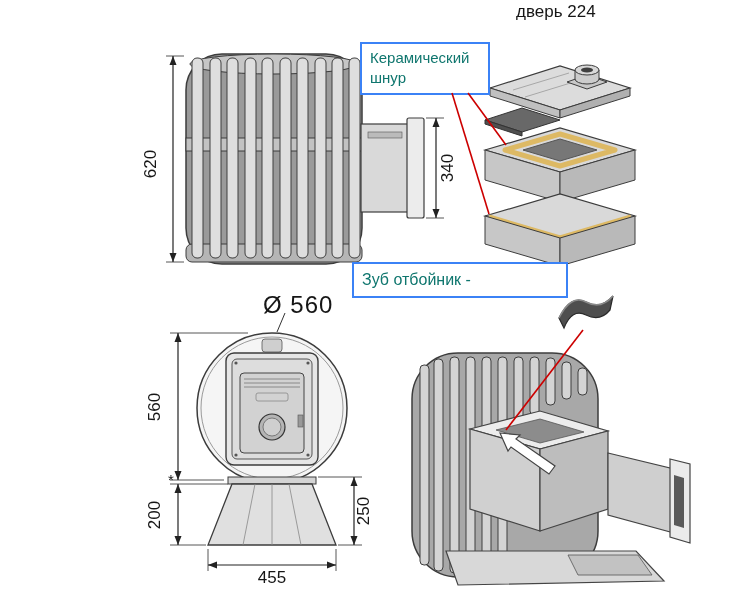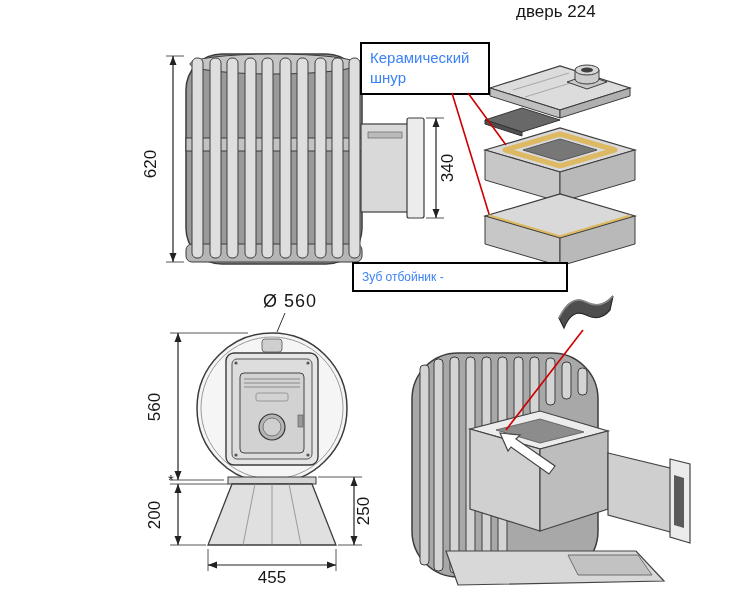--- a/index.html
+++ b/index.html
@@ -1,24 +1,24 @@
 <!DOCTYPE html>
 <html><head>
 <meta charset="utf-8">
 <style>
   html,body{margin:0;padding:0;background:#fff;}
   .canvas{position:relative;width:750px;height:597px;background:#ffffff;overflow:hidden;
           font-family:"Liberation Sans",sans-serif;color:#111;}
   .abs{position:absolute;}
   svg{display:block;}
   .door-note{position:absolute;left:516px;top:2px;font-size:17px;color:#161616;}
-  .dia-label{position:absolute;left:263px;top:291px;font-size:18px;color:#161616;letter-spacing:1px;}
-  .callout{position:absolute;border:2px solid #000000;background:#ffffff;color:#3b82f6;}
+  .dia-label{position:absolute;left:263px;top:291px;font-size:24px;color:#161616;letter-spacing:1px;}
+  .callout{position:absolute;border:2px solid #3b82f6;background:#ffffff;color:#0f766e;}
   .ceramic-callout{left:360px;top:42px;width:110px;padding:4px 8px;font-size:15px;line-height:1.35;}
-  .deflector-callout{left:352px;top:262px;width:196px;padding:5px 8px;font-size:12px;line-height:1.35;}
+  .deflector-callout{left:352px;top:262px;width:196px;padding:5px 8px;font-size:16px;line-height:1.35;}
   .overlay{position:absolute;left:0;top:0;pointer-events:none;}
   .dimtxt{font-size:17px;fill:#161616;}
   .dimline{stroke:#222;stroke-width:1.2;}
   .extline{stroke:#444;stroke-width:0.9;}
   .arrow{fill:#222;}
   .outline{stroke:#3c3c3c;}
 </style>
 </head>
 <body>
 

